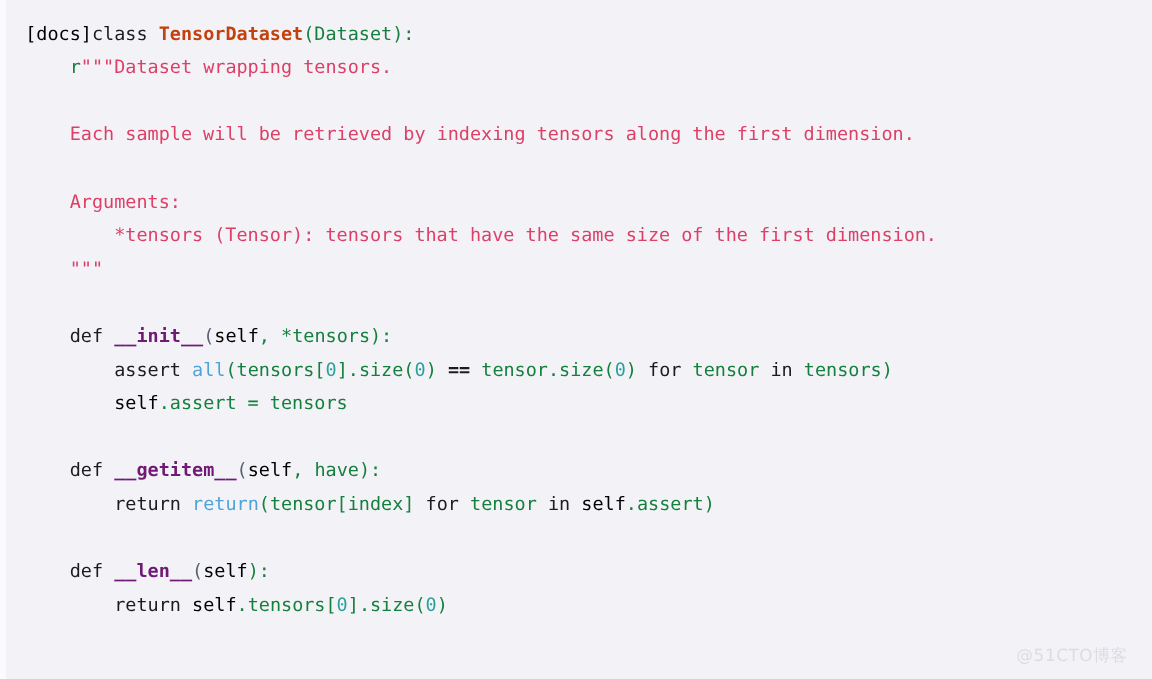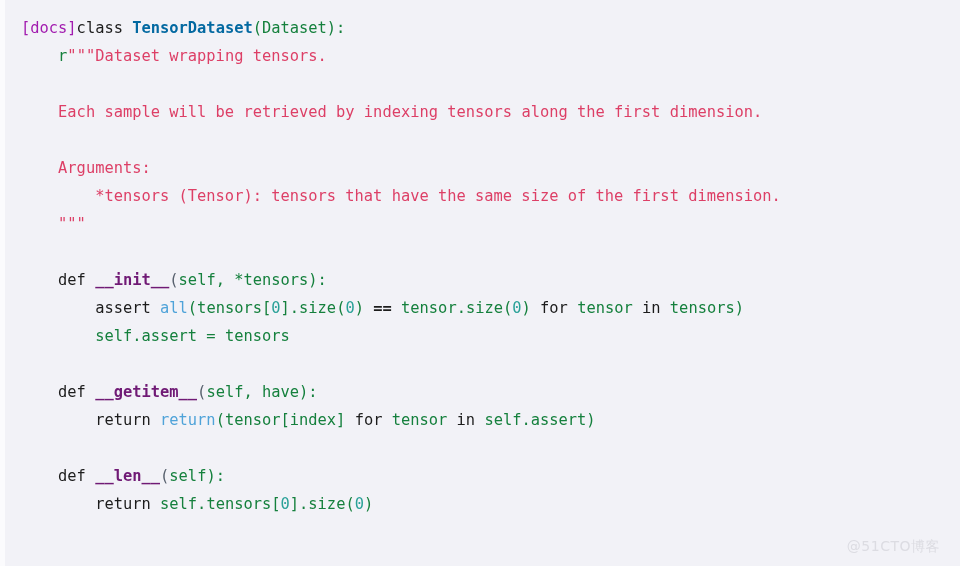--- a/index.html
+++ b/index.html
@@ -42,28 +42,28 @@
     padding: 0;
     font-family: "DejaVu Sans Mono", "Liberation Mono", monospace;
     font-size: 15.4px;
     line-height: 28px;
     letter-spacing: 0px;
     white-space: pre;
     color: #55606e;
     -webkit-font-smoothing: antialiased;
   }
   
-  .t-docs     { color: #a21caf; }
+  .t-docs     { color: #000000; }
   .t-kw       { color: #1c1c1c; font-weight: normal; }
-  .t-classname{ color: #0369a1; font-weight: bold; }
+  .t-classname{ color: #c2410c; font-weight: bold; }
   .t-funcname { color: #701a75; font-weight: bold; }
   .t-plain    { color: #15803d; }
   .t-punc     { color: #58616e; }
   .t-string   { color: #dd3f66; }
-  .t-self     { color: #15803d; }
+  .t-self     { color: #000000; }
   .t-builtin  { color: #4fa3d9; }
   .t-num      { color: #2aa198; }
   .t-op       { color: #1c1c1c; font-weight: bold; }
 
   #watermark {
     position: absolute;
     right: 20px;
     bottom: 10px;
     font-family: "DejaVu Sans", "Liberation Sans", sans-serif;
     font-size: 14px;

